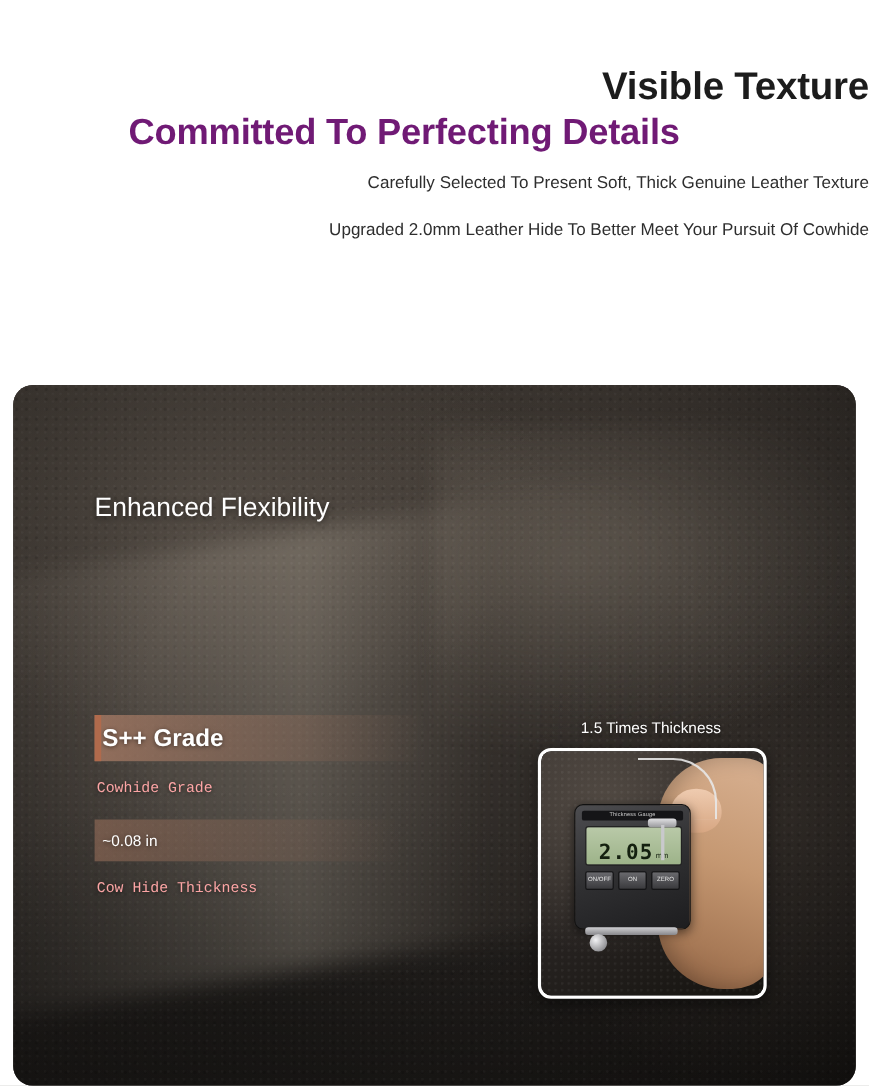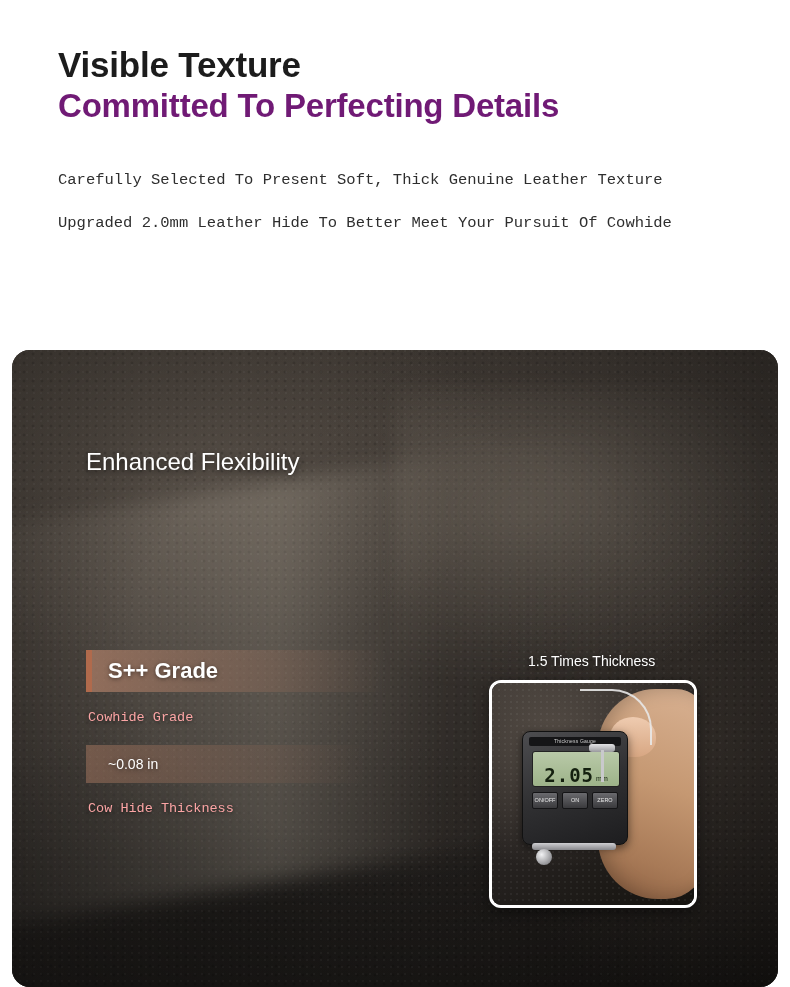--- a/index.html
+++ b/index.html
@@ -11,41 +11,41 @@
     width: 790px;
     height: 987px;
     font-family: "Liberation Sans", sans-serif;
     color: #222;
     overflow: hidden;
     position: relative;
   }
 
   
   .header {
-    padding: 44px 0 0 58px;
+    padding: 58px 0 0 58px;
+    text-align: right;
   }
   .h-title {
     font-size: 35px;
     font-weight: bold;
     color: #1c1c1c;
     line-height: 1.18;
     letter-spacing: -0.2px;
   }
   .h-sub {
     font-size: 33px;
     font-weight: bold;
     color: #701a75;
     line-height: 1.26;
     margin-top: 0;
     max-width: 560px;
     letter-spacing: -0.2px;
   }
   .h-lines {
-    margin-top: 42px;
-    font-family: Liberation Mono, monospace;
+    margin-top: 14px;
   }
   .h-line {
     font-size: 15.5px;
     color: #2e2e2e;
     line-height: 1.5;
     margin-bottom: 20px;
   }
 
   
   .hero {
@@ -132,21 +132,21 @@
     position: absolute;
     left: 74px;
     top: 300px;
     width: 420px;
   }
   .bar {
     position: relative;
     height: 42px;
     display: flex;
     align-items: center;
-    padding-left: 22px;
+    padding-left: 7px;
     box-sizing: border-box;
   }
   .bar-grade {
     background: linear-gradient(90deg, rgba(168,124,102,0.78) 0%, rgba(150,108,88,0.25) 70%, rgba(150,108,88,0.0) 100%);
     width: 300px;
   }
   .bar-grade::before {
     content: "";
     position: absolute;
     left: 0; top: 0; bottom: 0;

